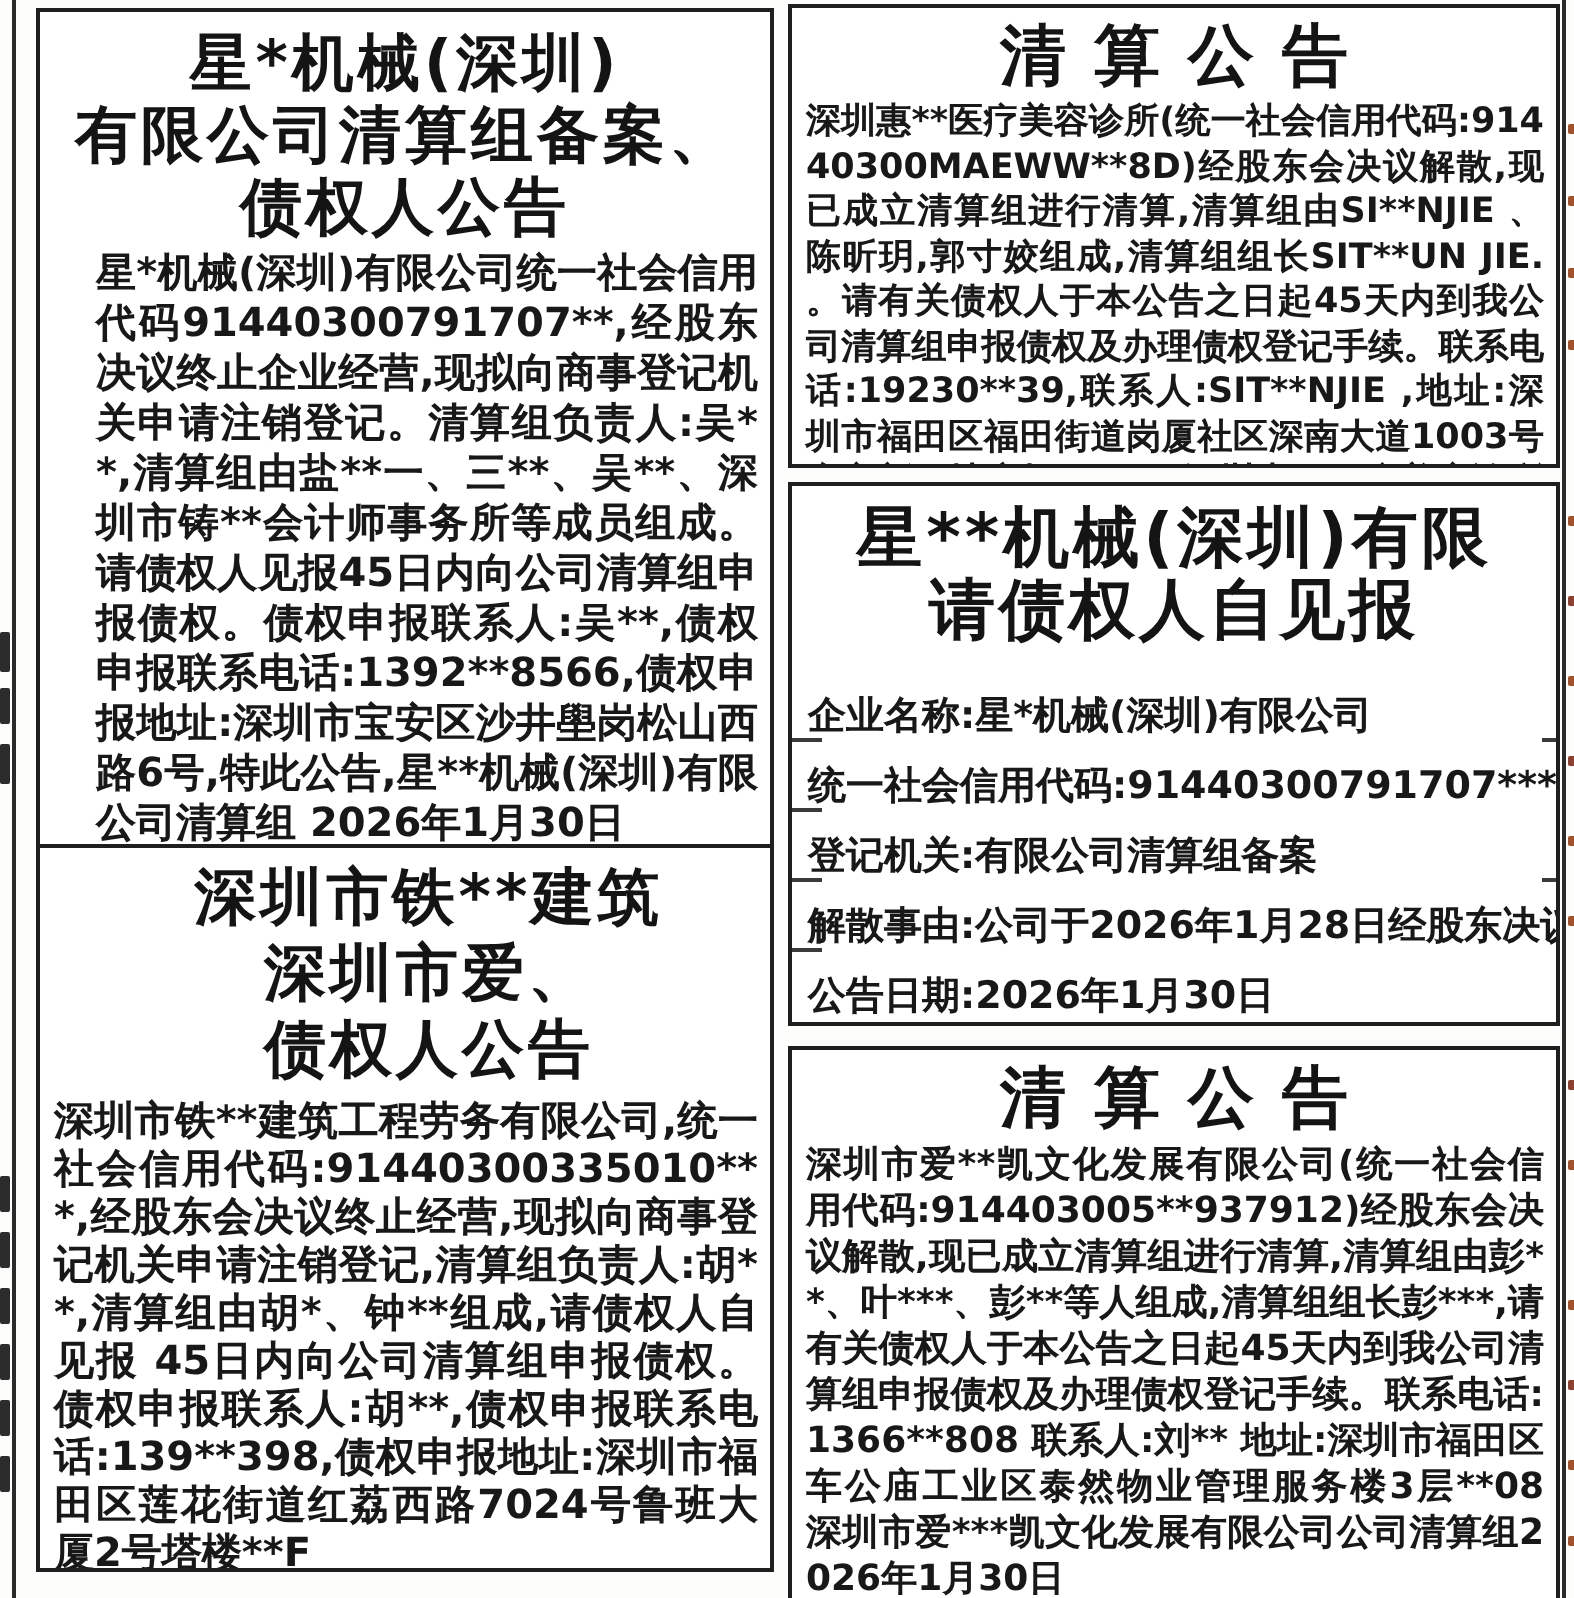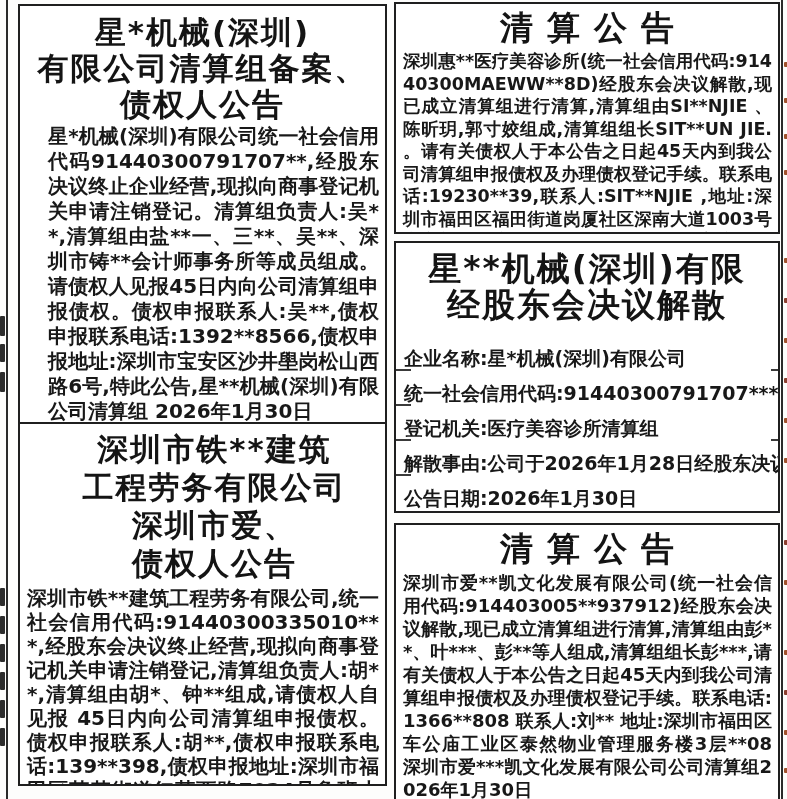--- a/index.html
+++ b/index.html
@@ -96,41 +96,40 @@
       <span class="title-line">星*机械(深圳)</span>
       <span class="title-line">有限公司清算组备案、</span>
       <span class="title-line">债权人公告</span>
     </h2>
     <p class="body-text">星*机械(深圳)有限公司统一社会信用代码91440300791707**,经股东决议终止企业经营,现拟向商事登记机关申请注销登记。清算组负责人:吴**,清算组由盐**一、三**、吴**、深圳市铸**会计师事务所等成员组成。请债权人见报45日内向公司清算组申报债权。债权申报联系人:吴**,债权申报联系电话:1392**8566,债权申报地址:深圳市宝安区沙井壆岗松山西路6号,特此公告,星**机械(深圳)有限公司清算组 2026年1月30日</p>
   </section>
 
   <section class="box box-b">
     <h2 class="title">
       <span class="title-line">深圳市铁**建筑</span>
-      <span class="title-line">工程劳务有限公司</span>
       <span class="title-line">深圳市爱、</span>
       <span class="title-line">债权人公告</span>
     </h2>
     <p class="body-text">深圳市铁**建筑工程劳务有限公司,统一社会信用代码:91440300335010***,经股东会决议终止经营,现拟向商事登记机关申请注销登记,清算组负责人:胡**,清算组由胡*、钟**组成,请债权人自见报 45日内向公司清算组申报债权。债权申报联系人:胡**,债权申报联系电话:139**398,债权申报地址:深圳市福田区莲花街道红荔西路7024号鲁班大厦2号塔楼**F</p>
   </section>
 
   <section class="box box-c">
     <h2 class="title">清算公告</h2>
     <p class="body-text">深圳惠**医疗美容诊所(统一社会信用代码:91440300MAEWW**8D)经股东会决议解散,现已成立清算组进行清算,清算组由SI**NJIE 、陈昕玥,郭寸姣组成,清算组组长SIT**UN JIE. 。请有关债权人于本公告之日起45天内到我公司清算组申报债权及办理债权登记手续。联系电话:19230**39,联系人:SIT**NJIE ,地址:深圳市福田区福田街道岗厦社区深南大道1003号东方新天地广场**05-2深圳惠**医疗美容诊所清算组 2026年1月30日</p>
   </section>
 
   <section class="box box-d">
     <h2 class="title">
       <span class="title-line">星**机械(深圳)有限</span>
-      <span class="title-line">经股东会决议解散</span>
+      <span class="title-line">请债权人自见报</span>
     </h2>
     <div class="d-rows">
       <div class="d-row">企业名称:星*机械(深圳)有限公司</div>
       <div class="d-row">统一社会信用代码:91440300791707***</div>
-      <div class="d-row">登记机关:医疗美容诊所清算组</div>
+      <div class="d-row">登记机关:有限公司清算组备案</div>
       <div class="d-row">解散事由:公司于2026年1月28日经股东决议解散</div>
       <div class="d-row">公告日期:2026年1月30日</div>
     </div>
     <div class="row-tick" style="top:126px;"></div>
     <div class="row-tick" style="top:161px;"></div>
     <div class="row-tick" style="top:196px;"></div>
     <div class="row-tick" style="top:231px;"></div>
     <div class="row-tick r" style="top:126px;"></div>
     <div class="row-tick r" style="top:196px;"></div>
   </section>

